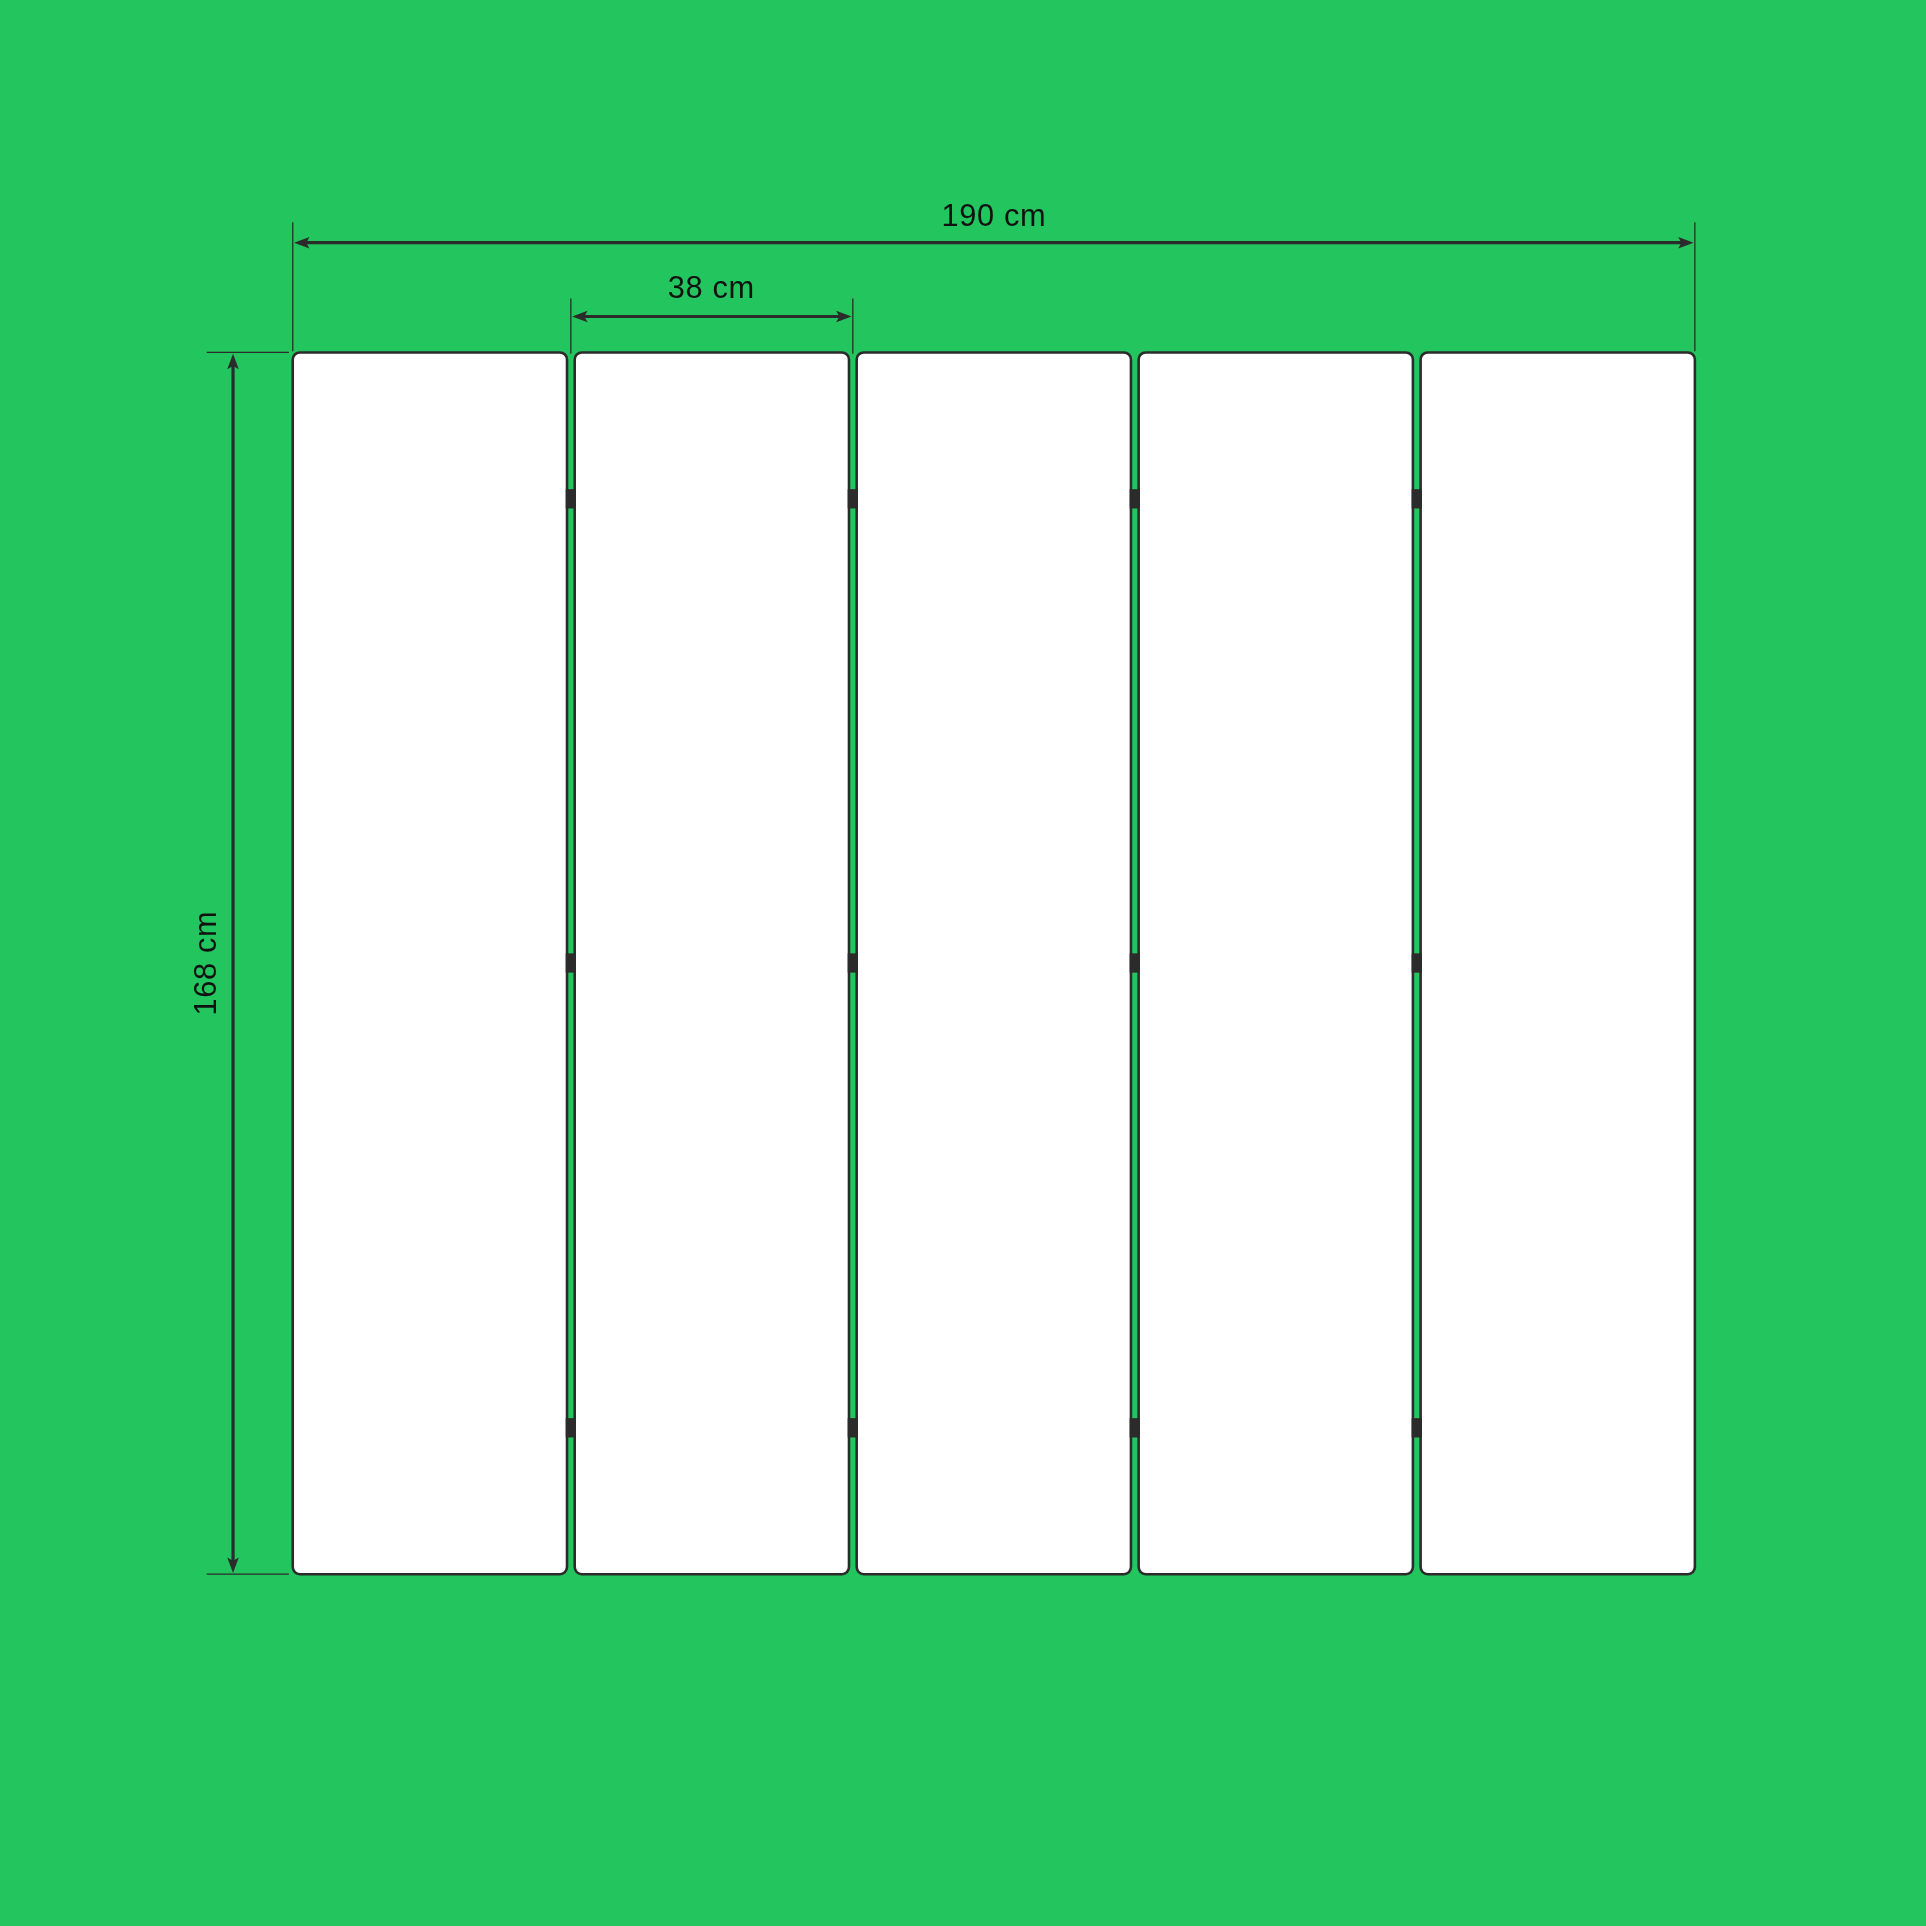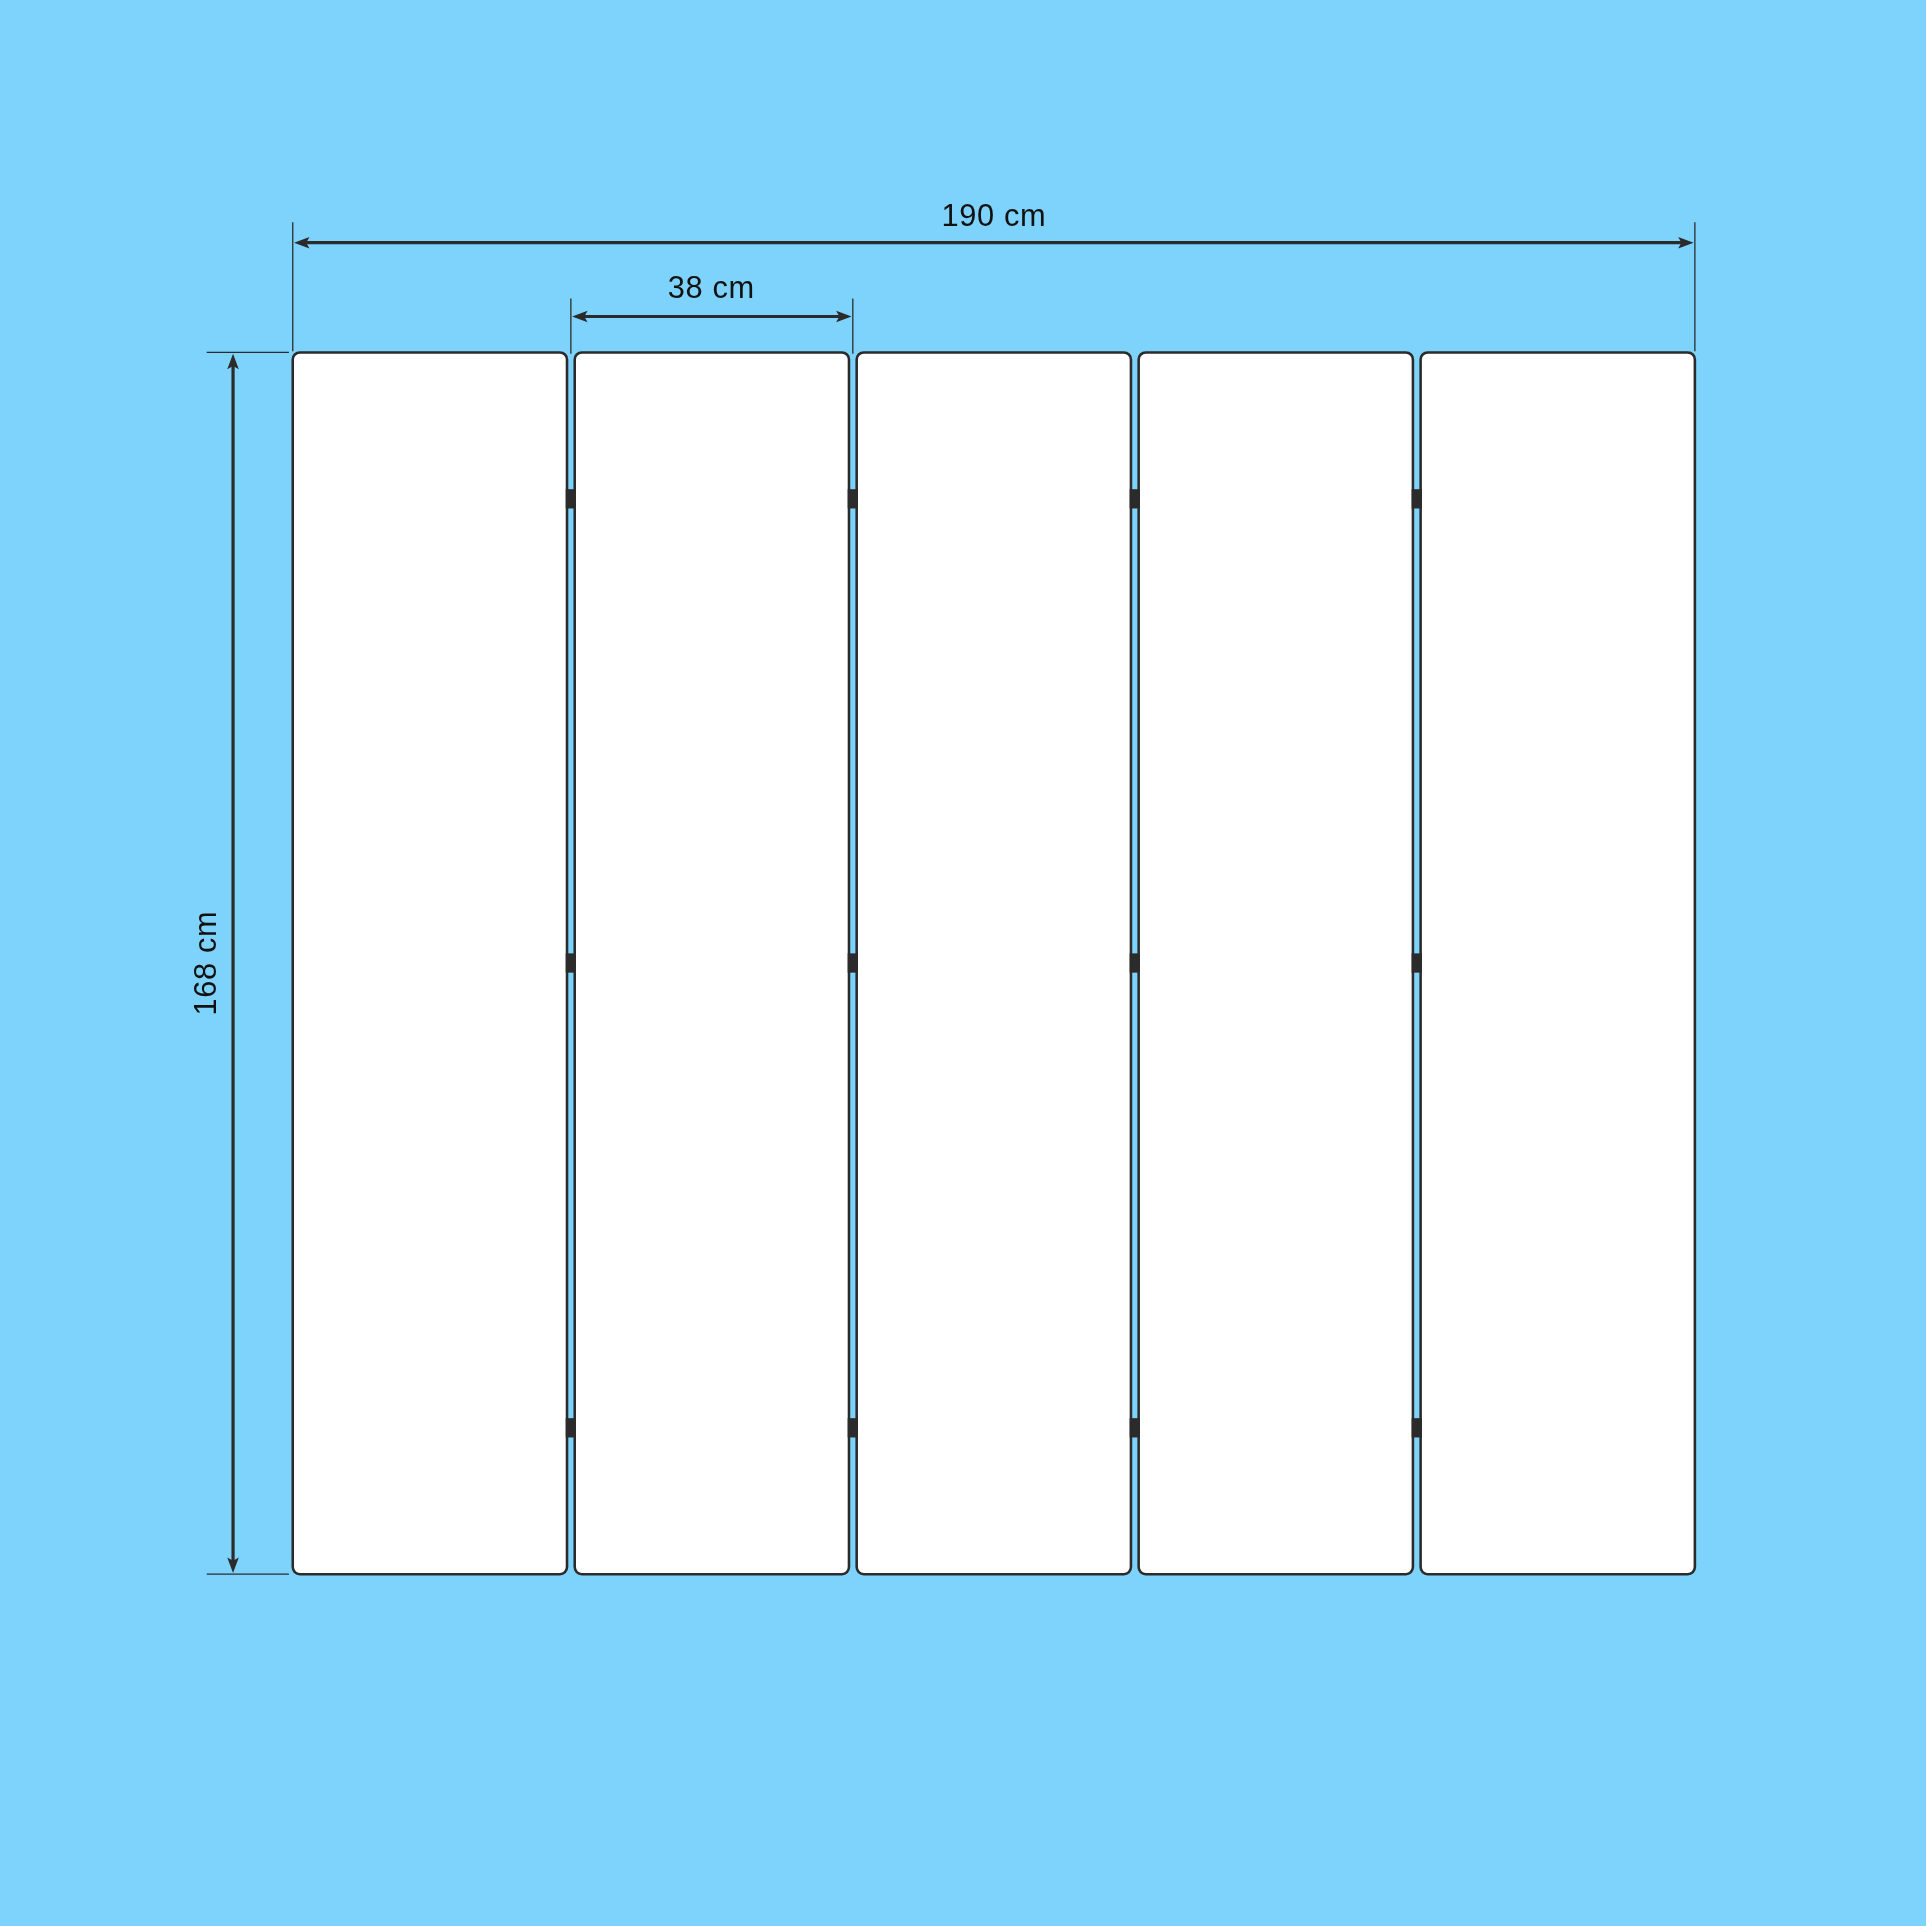--- a/index.html
+++ b/index.html
@@ -7,21 +7,21 @@
     padding: 0;
     background: #ffffff;
     width: 1926px;
     height: 1926px;
     font-family: "Liberation Sans", sans-serif;
   }
   #stage {
     position: relative;
     width: 1926px;
     height: 1926px;
-    background: #7dd3fc;
+    background: #22c55e;
   }
   svg { display: block; }
 
   .panel {
     fill: #ffffff;
     stroke: #2b2b2b;
     stroke-width: 4;
   }
   .hinge {
     fill: #2b2b2b;

